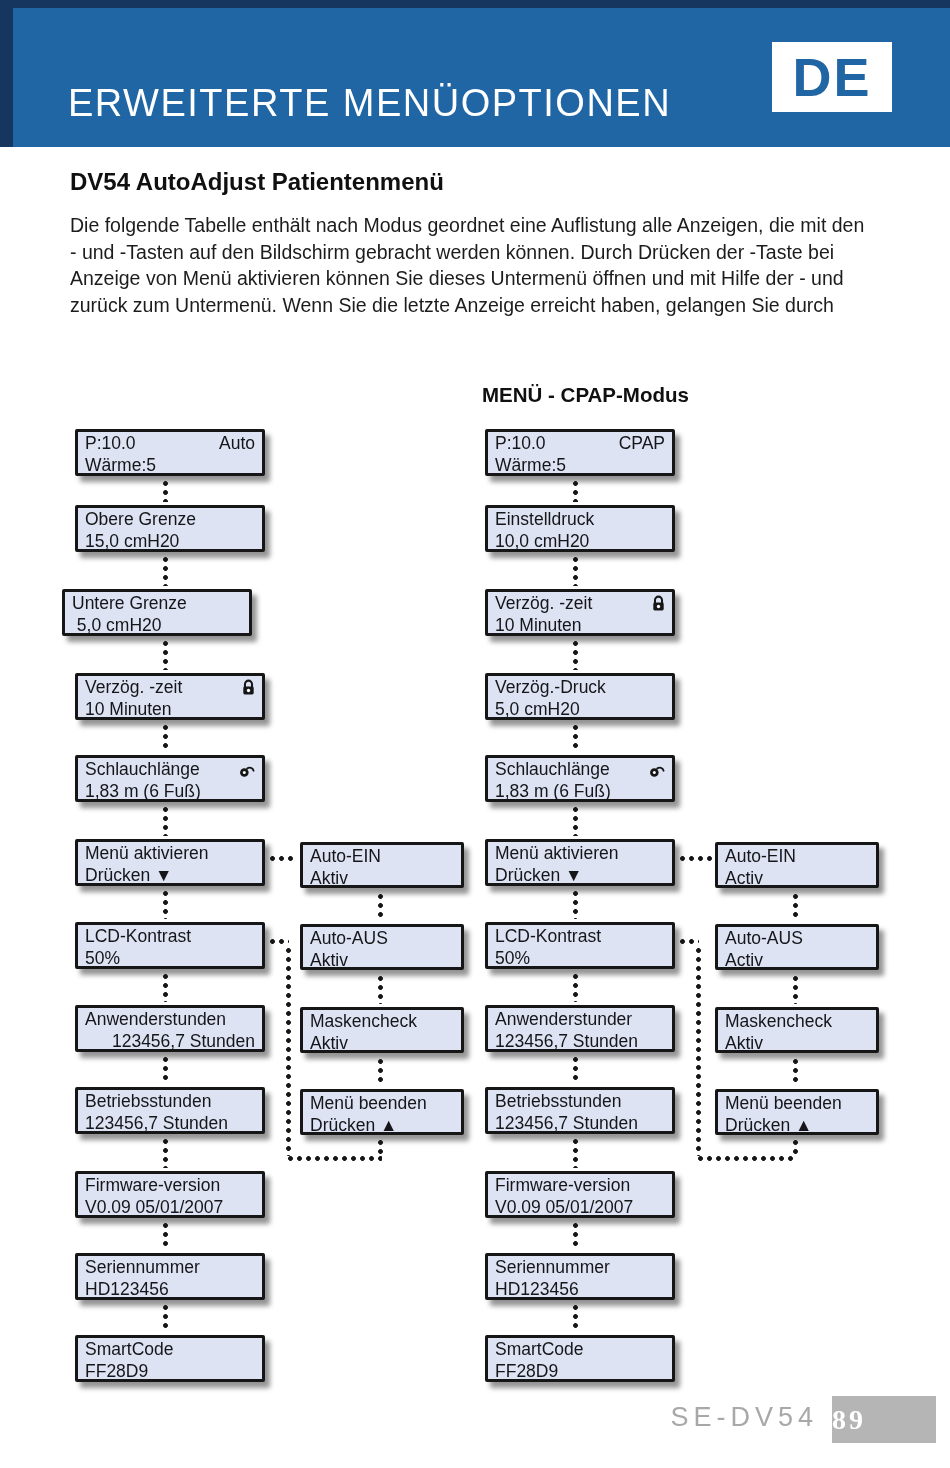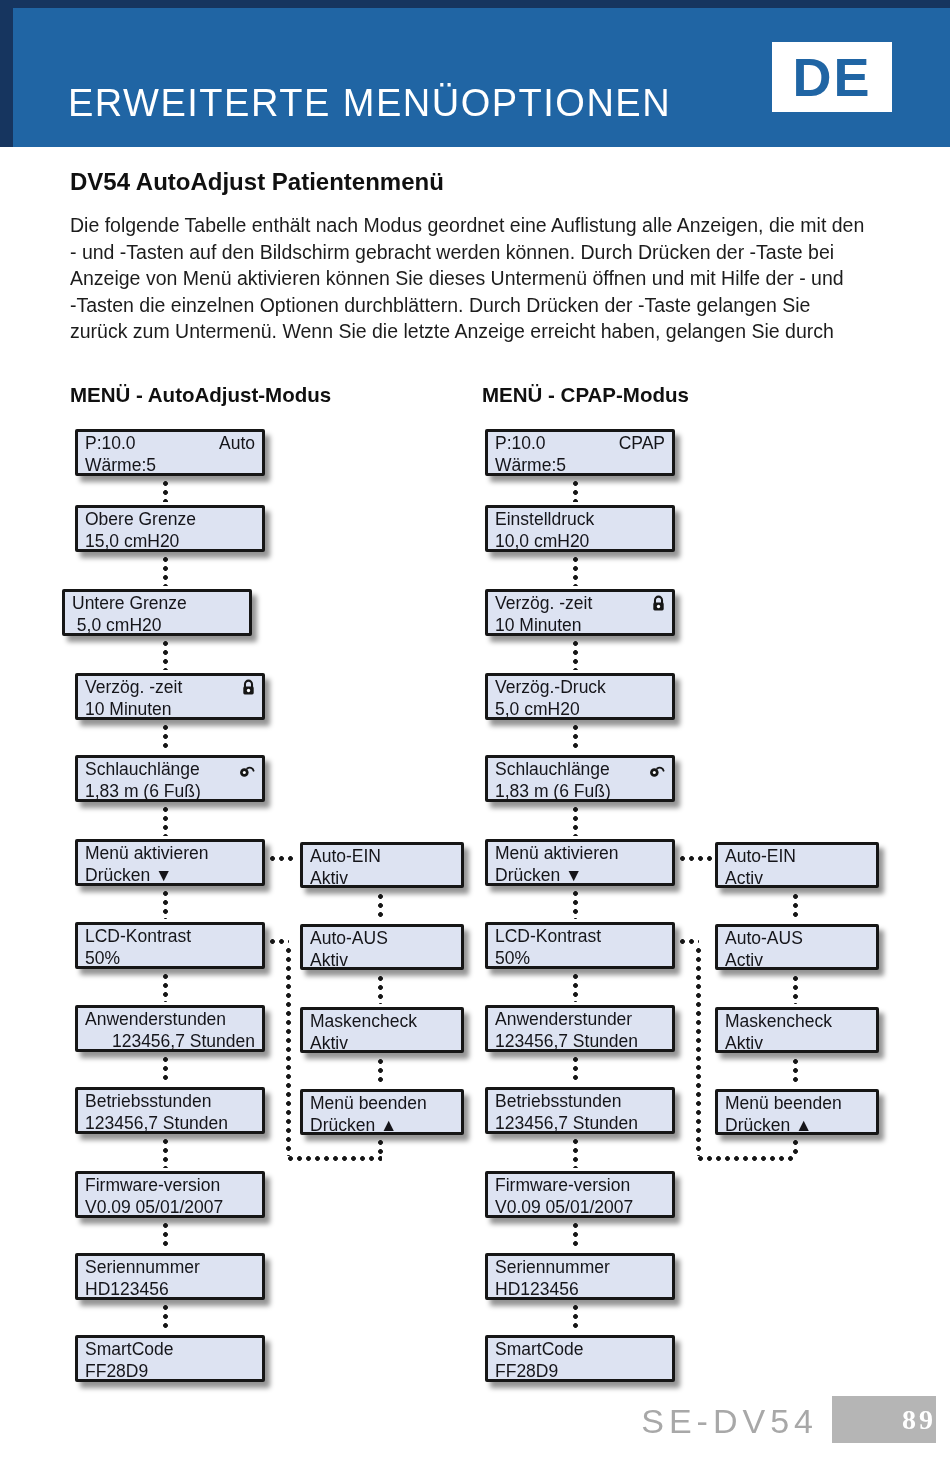--- a/index.html
+++ b/index.html
@@ -45,25 +45,25 @@
 
   .dots{position:absolute;}
   .dots.v{width:5px;background-image:radial-gradient(circle,#161616 2.1px,rgba(0,0,0,0) 2.6px);
           background-size:5px 9px;background-repeat:repeat-y;background-position:center top;}
   .dots.h{height:5px;background-image:radial-gradient(circle,#161616 2.1px,rgba(0,0,0,0) 2.6px);
           background-size:9px 5px;background-repeat:repeat-x;background-position:left center;}
 
   
   .footer-doc-code{
     position:absolute;left:560px;top:1402px;width:258px;text-align:right;
-    font-size:34px;letter-spacing:5px;color:#a8a8a8;
+    font-size:27px;letter-spacing:5px;color:#a8a8a8;
   }
   .page-number-box{
     position:absolute;left:832px;top:1396px;width:104px;height:47px;background:#b5b5b5;
-    display:flex;align-items:center;justify-content:flex-end;
+    display:flex;align-items:center;justify-content:flex-start;
   }
   .page-number{font-family:"Liberation Serif", serif;font-weight:700;font-size:28px;color:#ffffff;letter-spacing:3px;}
 </style>
 </head>
 <body>
 
 <div class="page">
 
   <div class="header">
     <div class="edge-left"></div>
@@ -71,25 +71,23 @@
     <div class="page-title">ERWEITERTE MENÜOPTIONEN</div>
     <div class="lang-badge">DE</div>
   </div>
 
   <div class="section-title">DV54 AutoAdjust Patientenmenü</div>
 
   <div class="intro">
     <div>Die folgende Tabelle enthält nach Modus geordnet eine Auflistung alle Anzeigen, die mit den</div>
     <div>- und -Tasten auf den Bildschirm gebracht werden können. Durch Drücken der -Taste bei</div>
     <div>Anzeige von Menü aktivieren können Sie dieses Untermenü öffnen und mit Hilfe der - und</div>
-    <div>-Tasten die einzelnen Optionen durchblättern. Durch Drücken der -Taste gelangen Sie</div>
     <div>zurück zum Untermenü.  Wenn Sie die letzte Anzeige erreicht haben, gelangen Sie durch</div>
   </div>
 
-  <div class="col-heading c0">MENÜ - AutoAdjust-Modus</div>
   <div class="col-heading c1">MENÜ - CPAP-Modus</div>
 
   <div id="flowchart">
       <div class="lcd-box" style="left: 75px; top: 429px; width: 190px; height: 47px;">
         <div class="l1">
           <span>P:10.0</span>
           <span>Auto</span>
         </div>
         <div class="l2 center">Wärme:5</div>
       </div>

